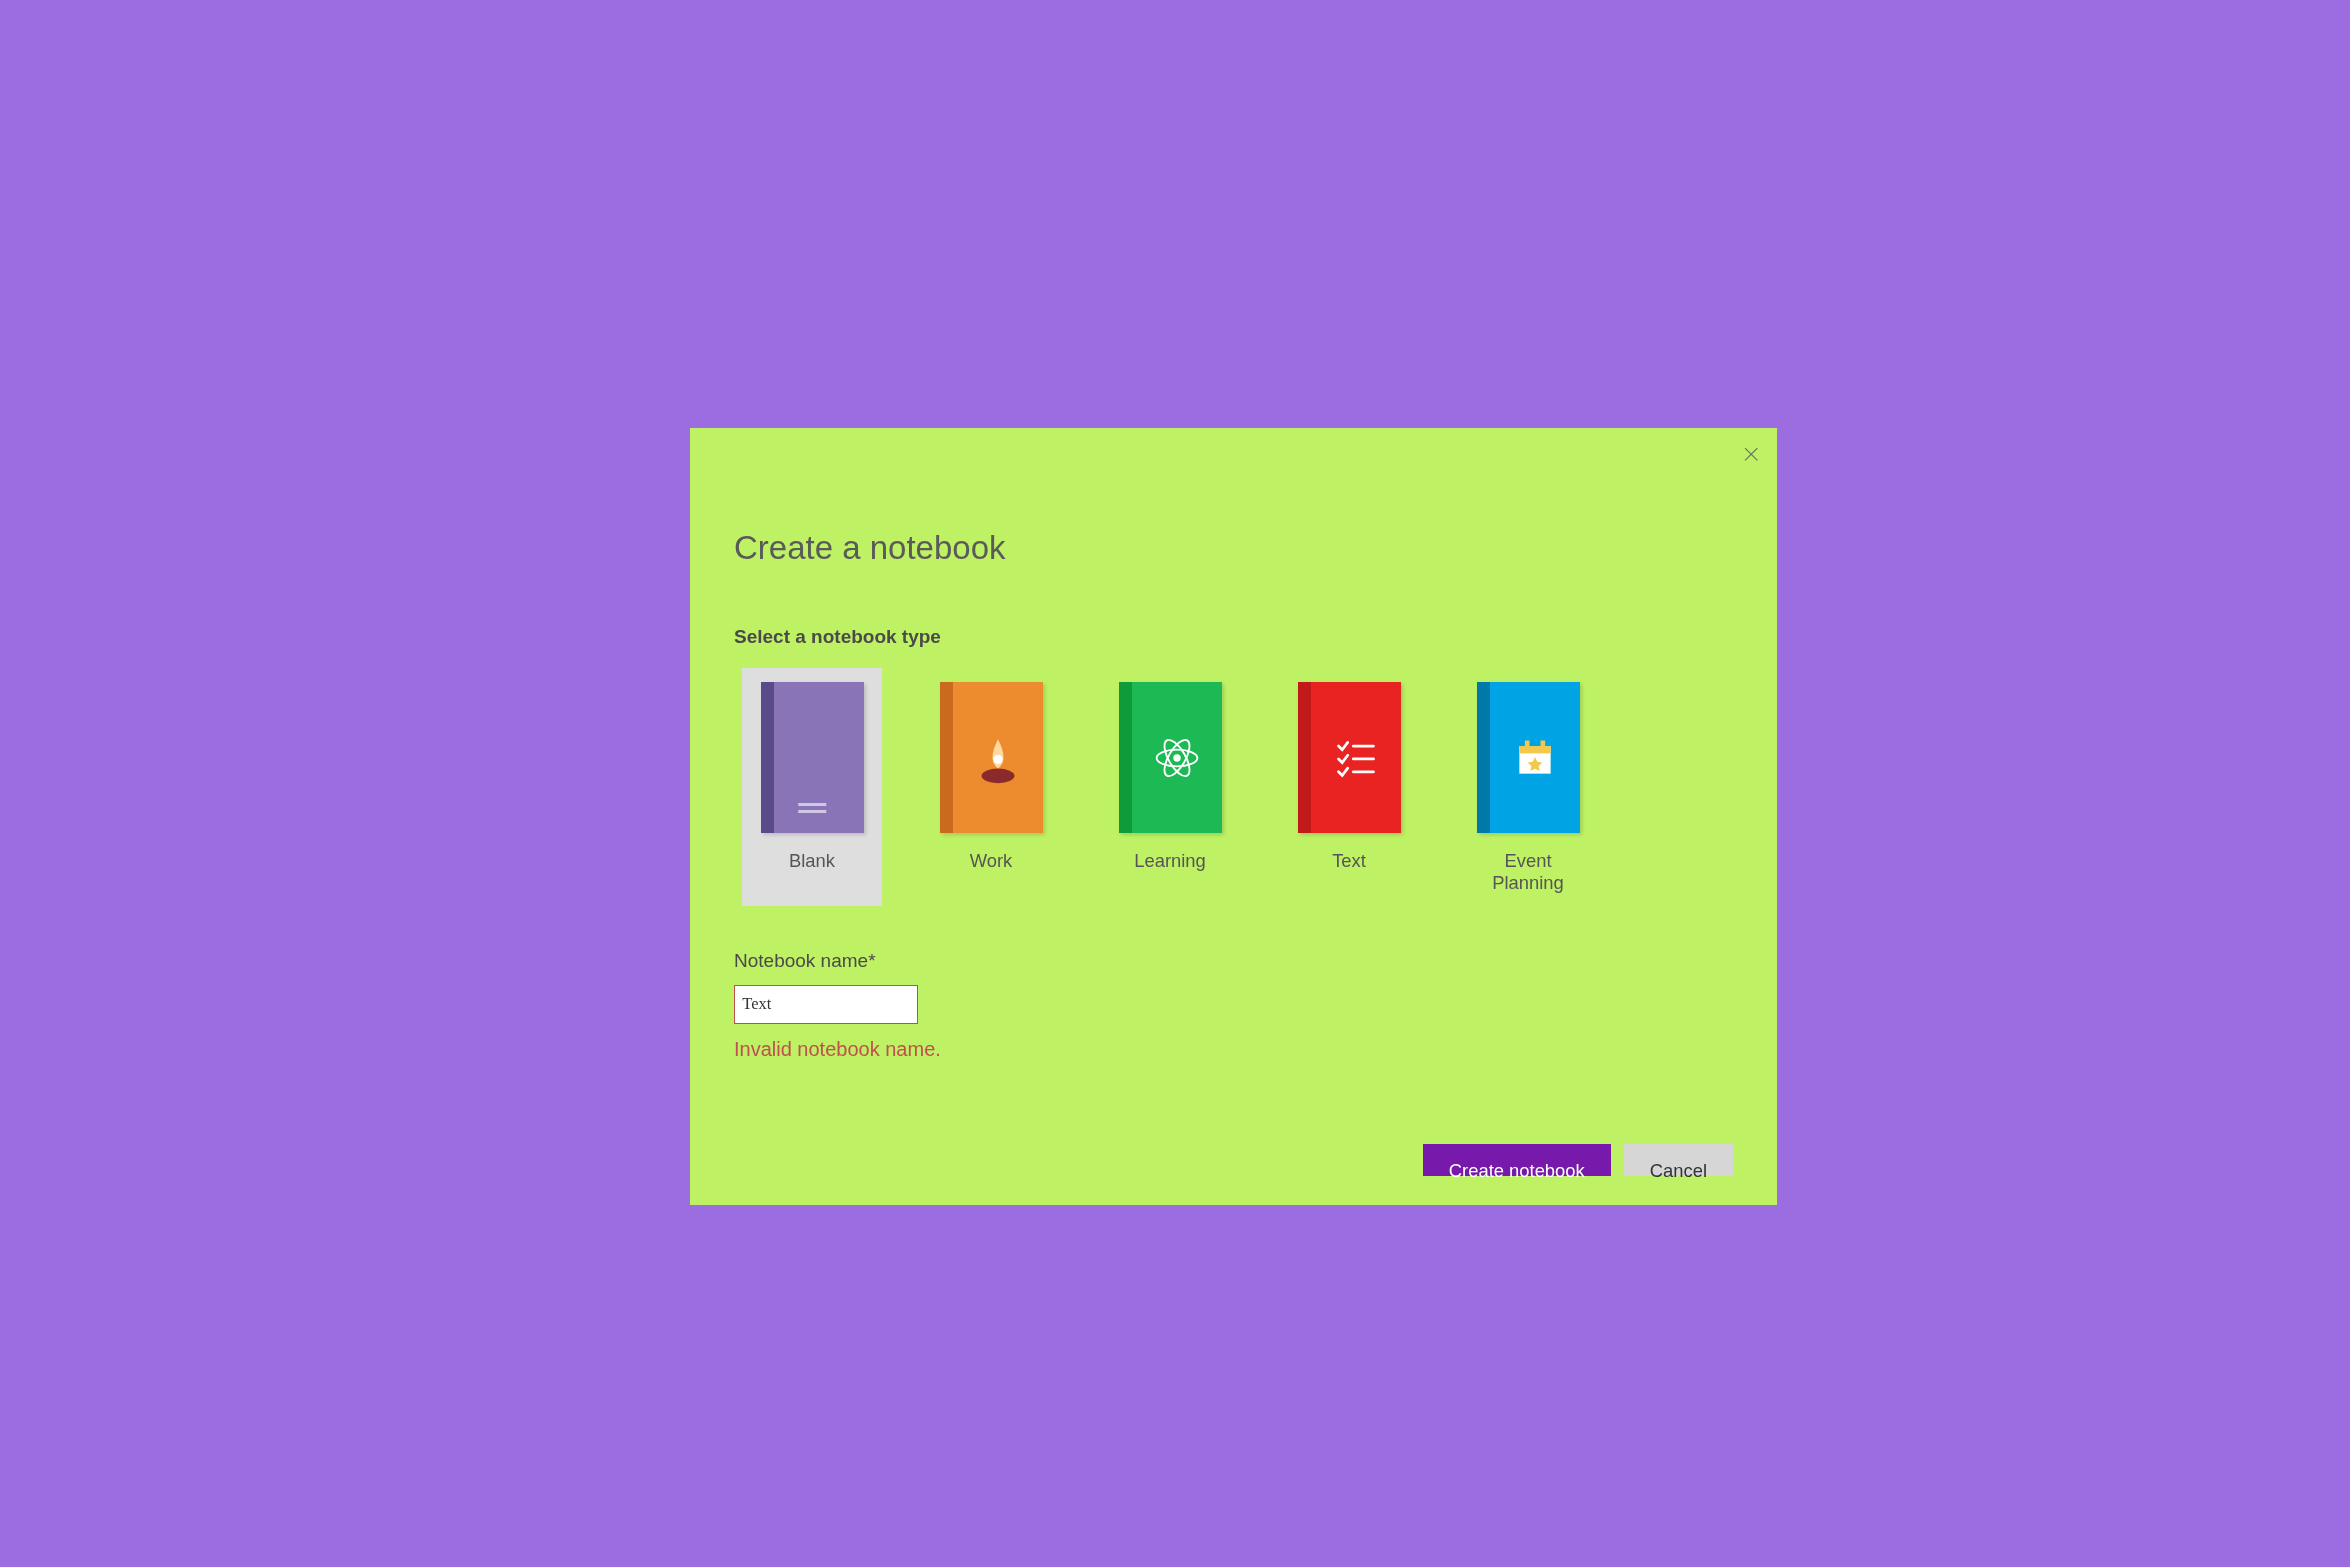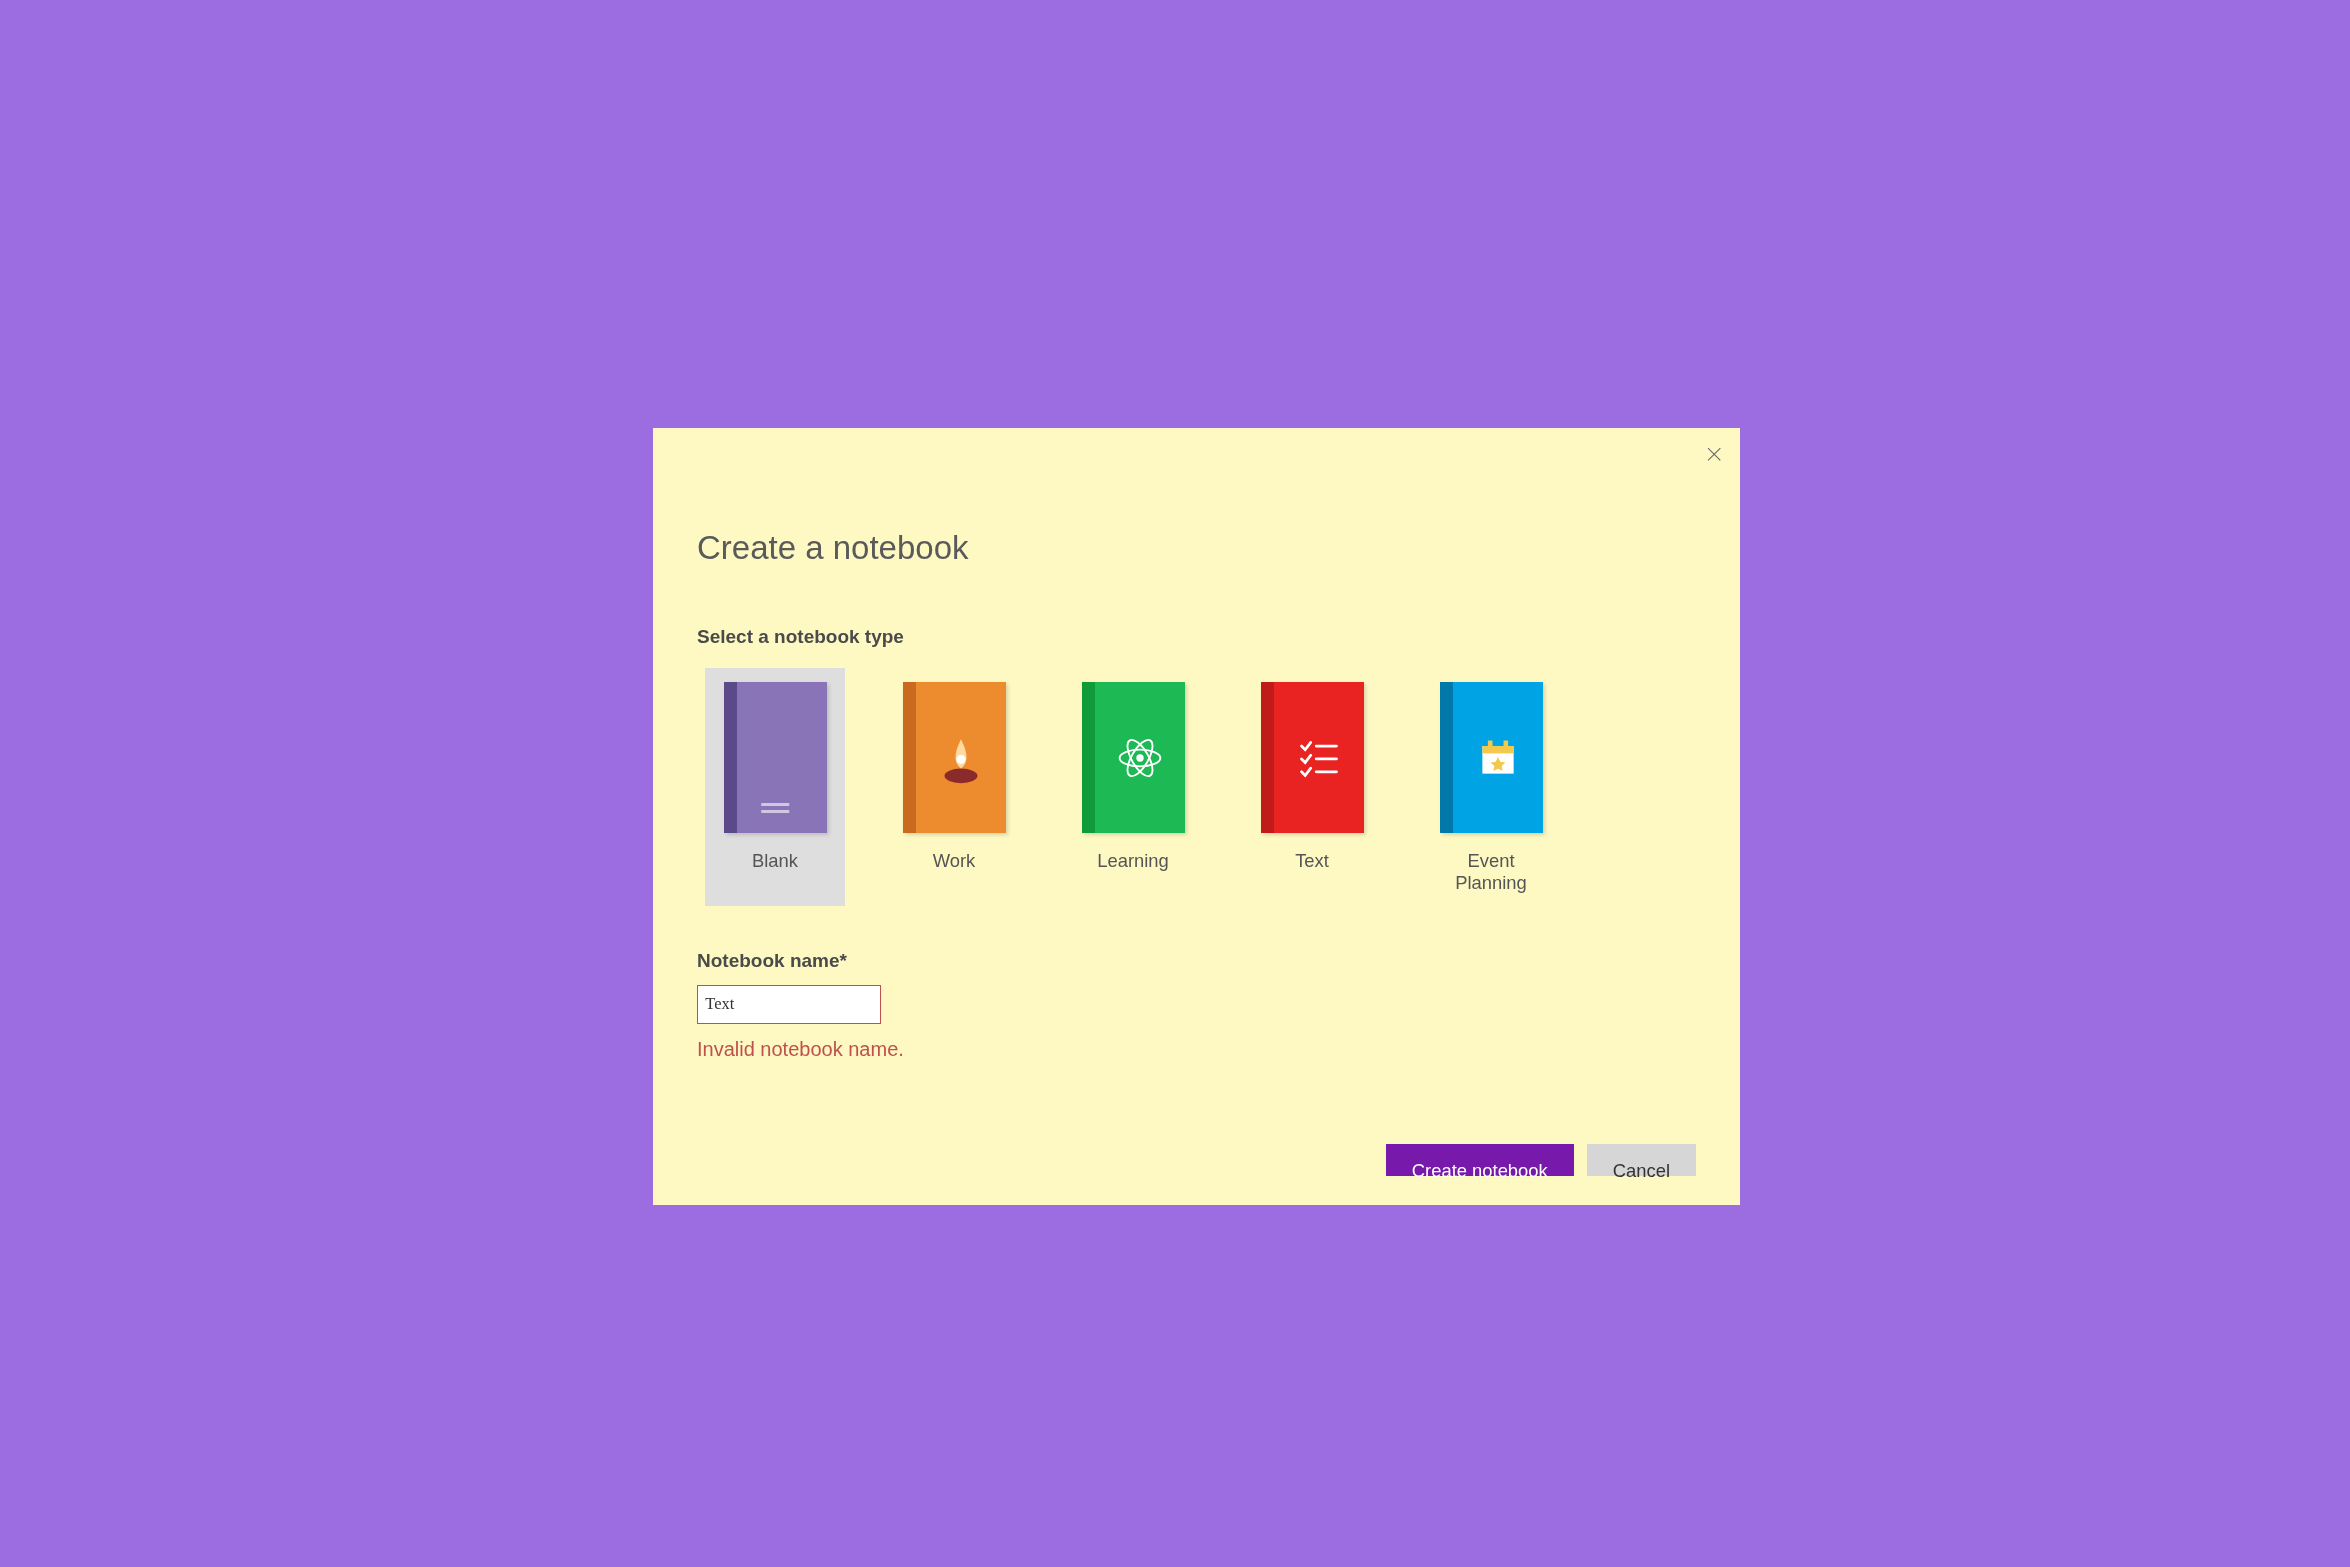--- a/index.html
+++ b/index.html
@@ -6,25 +6,25 @@
   html, body { width: 100%; height: 100%; }
   body {
     font-family: "Segoe UI", Arial, sans-serif;
     background: #9b6de0;
     width: 2351px;
     height: 1568px;
     position: relative;
   }
   .dialog {
     position: absolute;
-    left: 653px;
+    left: 690px;
     top: 428px;
     width: 1087px;
     height: 777px;
-    background: #fef9c3;
+    background: #bef264;
   }
   .close-btn {
     position: absolute;
     top: 13px;
     right: 13px;
     width: 26px;
     height: 26px;
     cursor: pointer;
     color: #6a6a6a;
     display: flex;
@@ -90,21 +90,21 @@
     align-items: center;
     justify-content: center;
   }
   .template-label {
     font-size: 18.4px;
     color: #555;
     text-align: center;
   }
   .name-label {
     font-size: 19px;
-    font-weight: 700;
+    font-weight: 400;
     color: #4a4a4a;
     margin-bottom: 13px;
   }
   .name-input {
     width: 184px;
     height: 39px;
     border: 1.8px solid #c0504d;
     background: #fff;
     padding: 0 7.3px;
     font-size: 16.5px;

